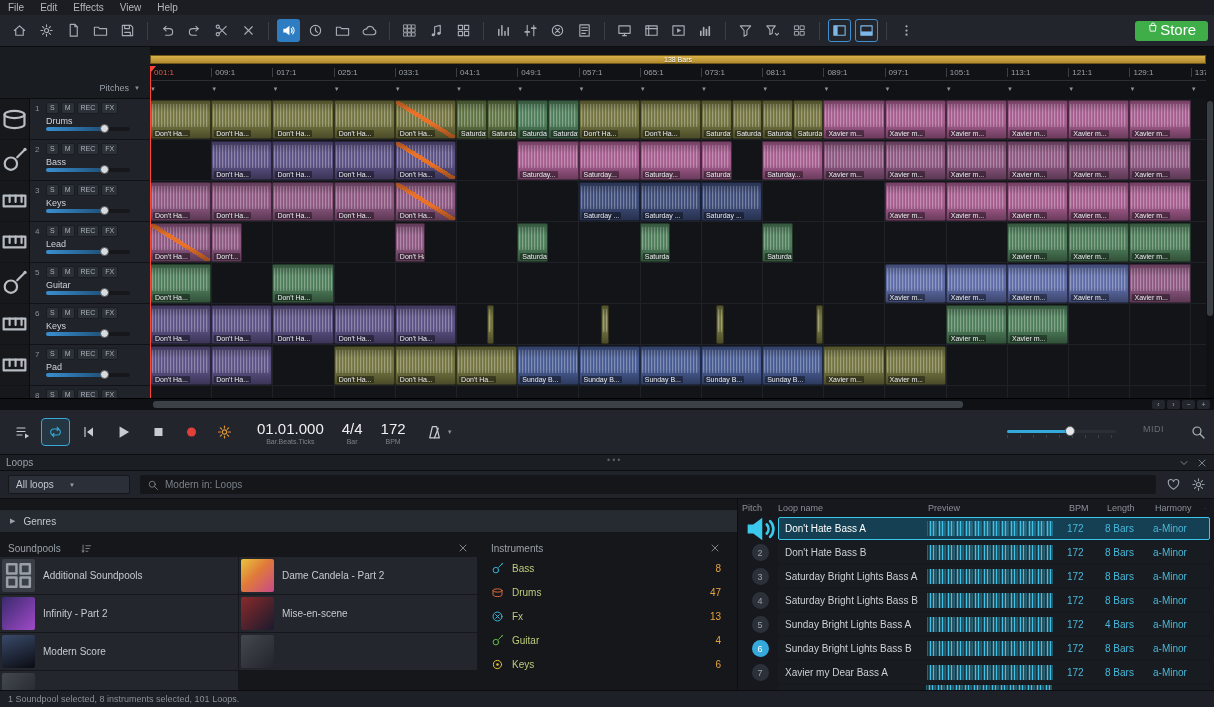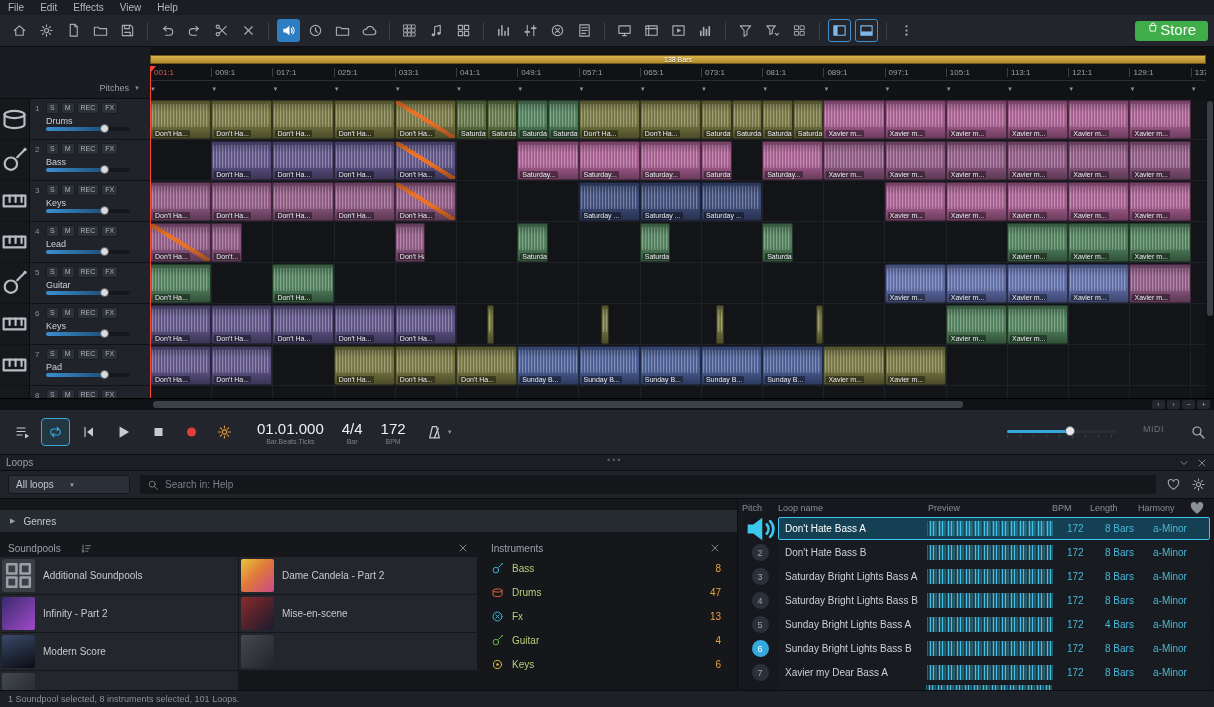--- a/index.html
+++ b/index.html
@@ -123,21 +123,21 @@
 .sp-name{font-size:10px;color:#c6cad0;white-space:nowrap;overflow:hidden}
 .ins-section{flex:1;margin-left:6px;max-width:246px}
 .ins-item{display:flex;align-items:center;gap:8px;height:24px;padding:0 8px;border-bottom:1px solid #16181d;cursor:pointer}
 .ins-icon{width:13px;height:13px;flex:none}
 .ic-bass{color:#3ab8dc}.ic-drums{color:#e06a3a}.ic-fx{color:#3ab8dc}.ic-guitar{color:#6abf4a}.ic-keys{color:#e8c53a}
 .ins-name{flex:1;font-size:10px;color:#bcCB7a;color:#bccb7a}
 .ins-count{font-size:10px;color:#e8a33d}
 
 .lp-table{flex:1;background:#16181d;border-left:1px solid #0c0d10;padding:2px 4px 0 4px;overflow:hidden}
 .loop-thead{display:flex;align-items:center;height:14px;font-size:9px;color:#8a9098}
-.lh0{width:36px}.lh1{width:150px}.lh2{width:124px}.lh3{width:38px}.lh4{width:48px}.lh5{width:50px}
+.lh0{width:36px}.lh1{width:150px}.lh2{width:141px}.lh3{width:38px}.lh4{width:48px}.lh5{width:50px}
 .lh-fav{flex:1;text-align:right;padding-right:4px}
 .lh-fav svg{width:11px;height:11px;color:#8a9098}
 #loop-rows{margin-top:2px}
 .lrow{display:flex;align-items:center;height:23px;margin-bottom:1px}
 .pitch-cell{width:36px;display:flex;align-items:center;justify-content:center}
 .pitch-cell.playing{color:#3ac8ec}
 .pitch-cell svg{width:15px;height:15px}
 .pc{width:17px;height:17px;border-radius:50%;background:#2c3139;color:#9aa1aa;font-size:9px;display:flex;align-items:center;justify-content:center;cursor:pointer}
 .pc.active{background:#35a9db;color:#fff}
 .row-body{flex:1;display:flex;align-items:center;height:100%;border:1px solid transparent;border-radius:2px;background:#181b20}
@@ -947,21 +947,21 @@
     <span>All loops</span>
     <span class="car">▼</span>
   </div>
   <div class="searchbox">
     <span class="mag">
         <svg viewBox="0 0 16 16" fill="none" stroke="currentColor" stroke-width="1.2" stroke-linecap="round" stroke-linejoin="round" style="width:100%;height:100%">
           <circle cx="7" cy="7" r="4"></circle>
           <path d="M10 10l4 4"></path>
         </svg>
       </span>
-    <span>Search in: Help</span>
+    <span>Modern in: Loops</span>
   </div>
   <span class="f-ic">
       <svg viewBox="0 0 16 16" fill="none" stroke="currentColor" stroke-width="1.2" stroke-linecap="round" stroke-linejoin="round" style="width:100%;height:100%">
         <path d="M8 13S2.5 9.5 2.5 6A2.8 2.8 0 0 1 8 4.9 2.8 2.8 0 0 1 13.5 6C13.5 9.5 8 13 8 13z"></path>
       </svg>
     </span>
   <span class="f-ic">
       <svg viewBox="0 0 16 16" fill="none" stroke="currentColor" stroke-width="1.2" stroke-linecap="round" stroke-linejoin="round" style="width:100%;height:100%">
         <circle cx="8" cy="8" r="2.2"></circle>
         <path d="M8 2v2M8 12v2M2 8h2M12 8h2M3.8 3.8l1.4 1.4M10.8 10.8l1.4 1.4M12.2 3.8l-1.4 1.4M5.2 10.8l-1.4 1.4"></path>

